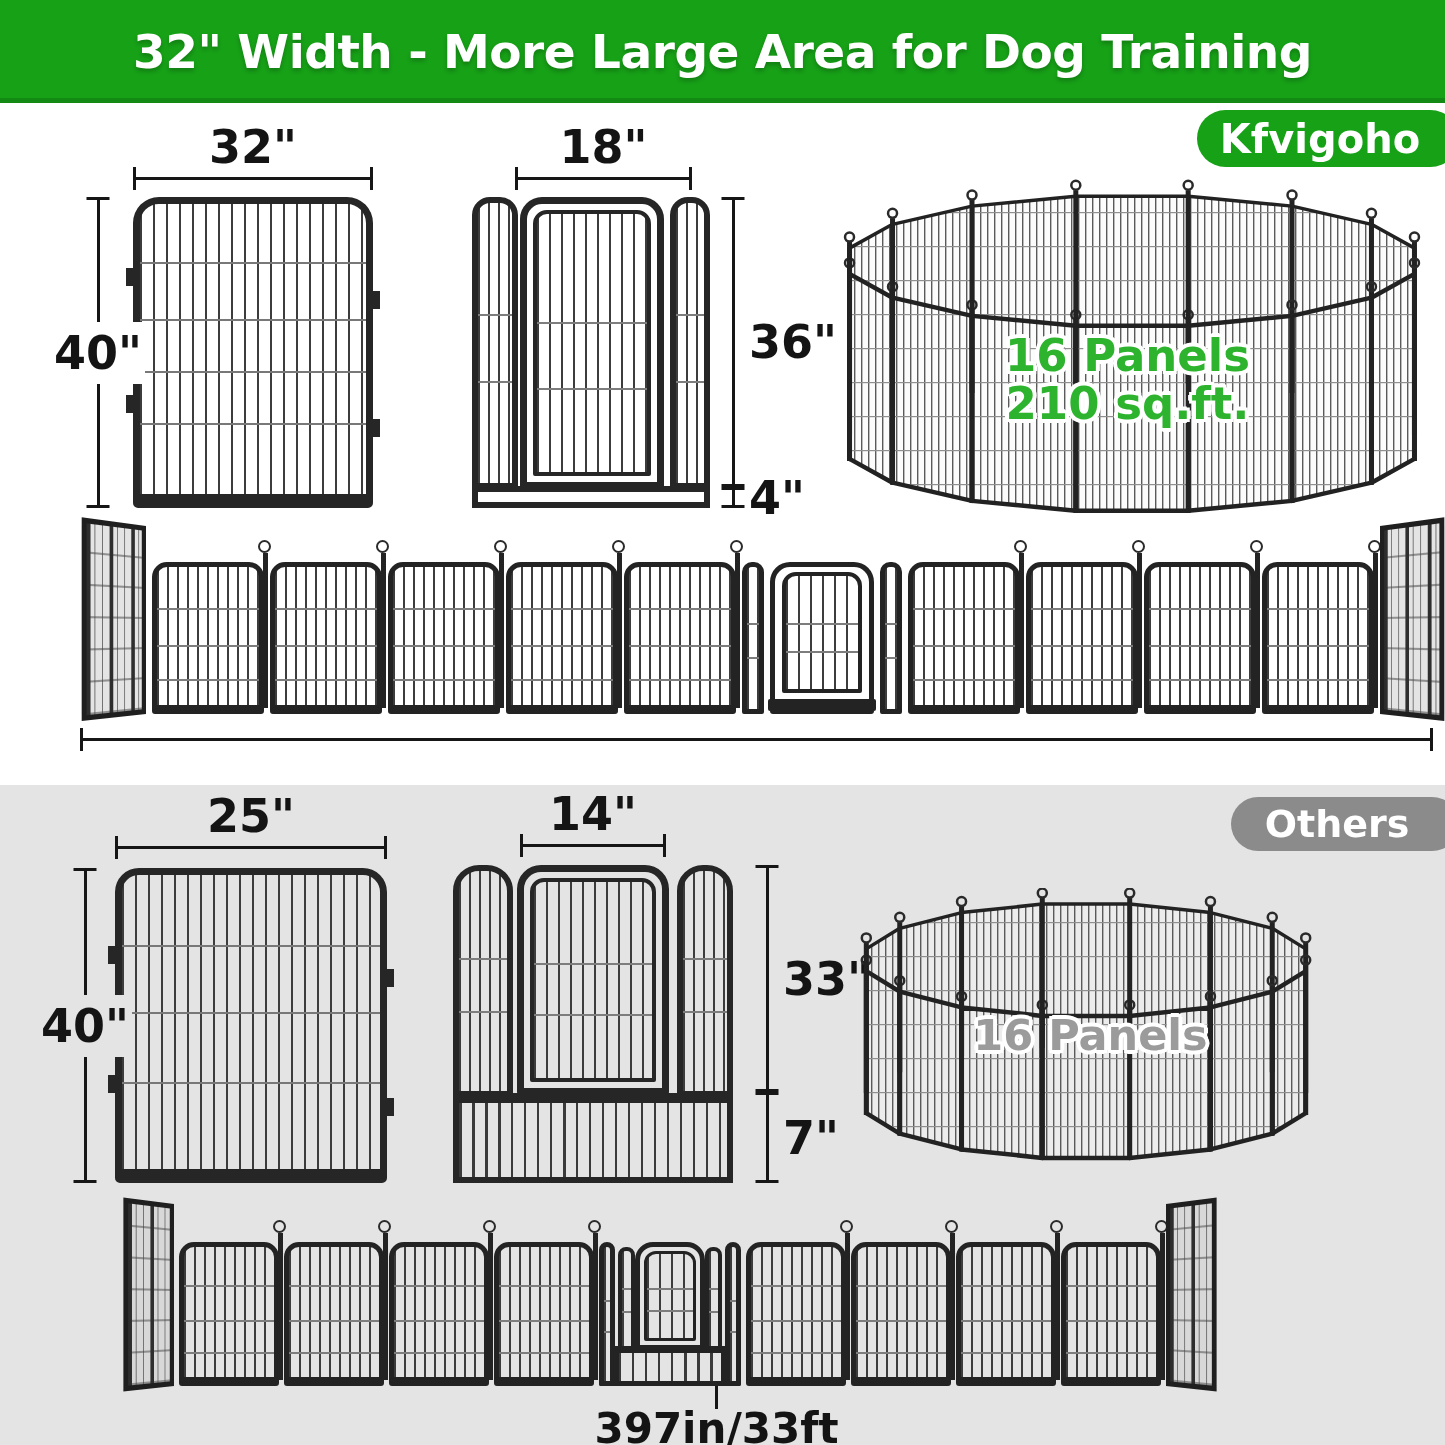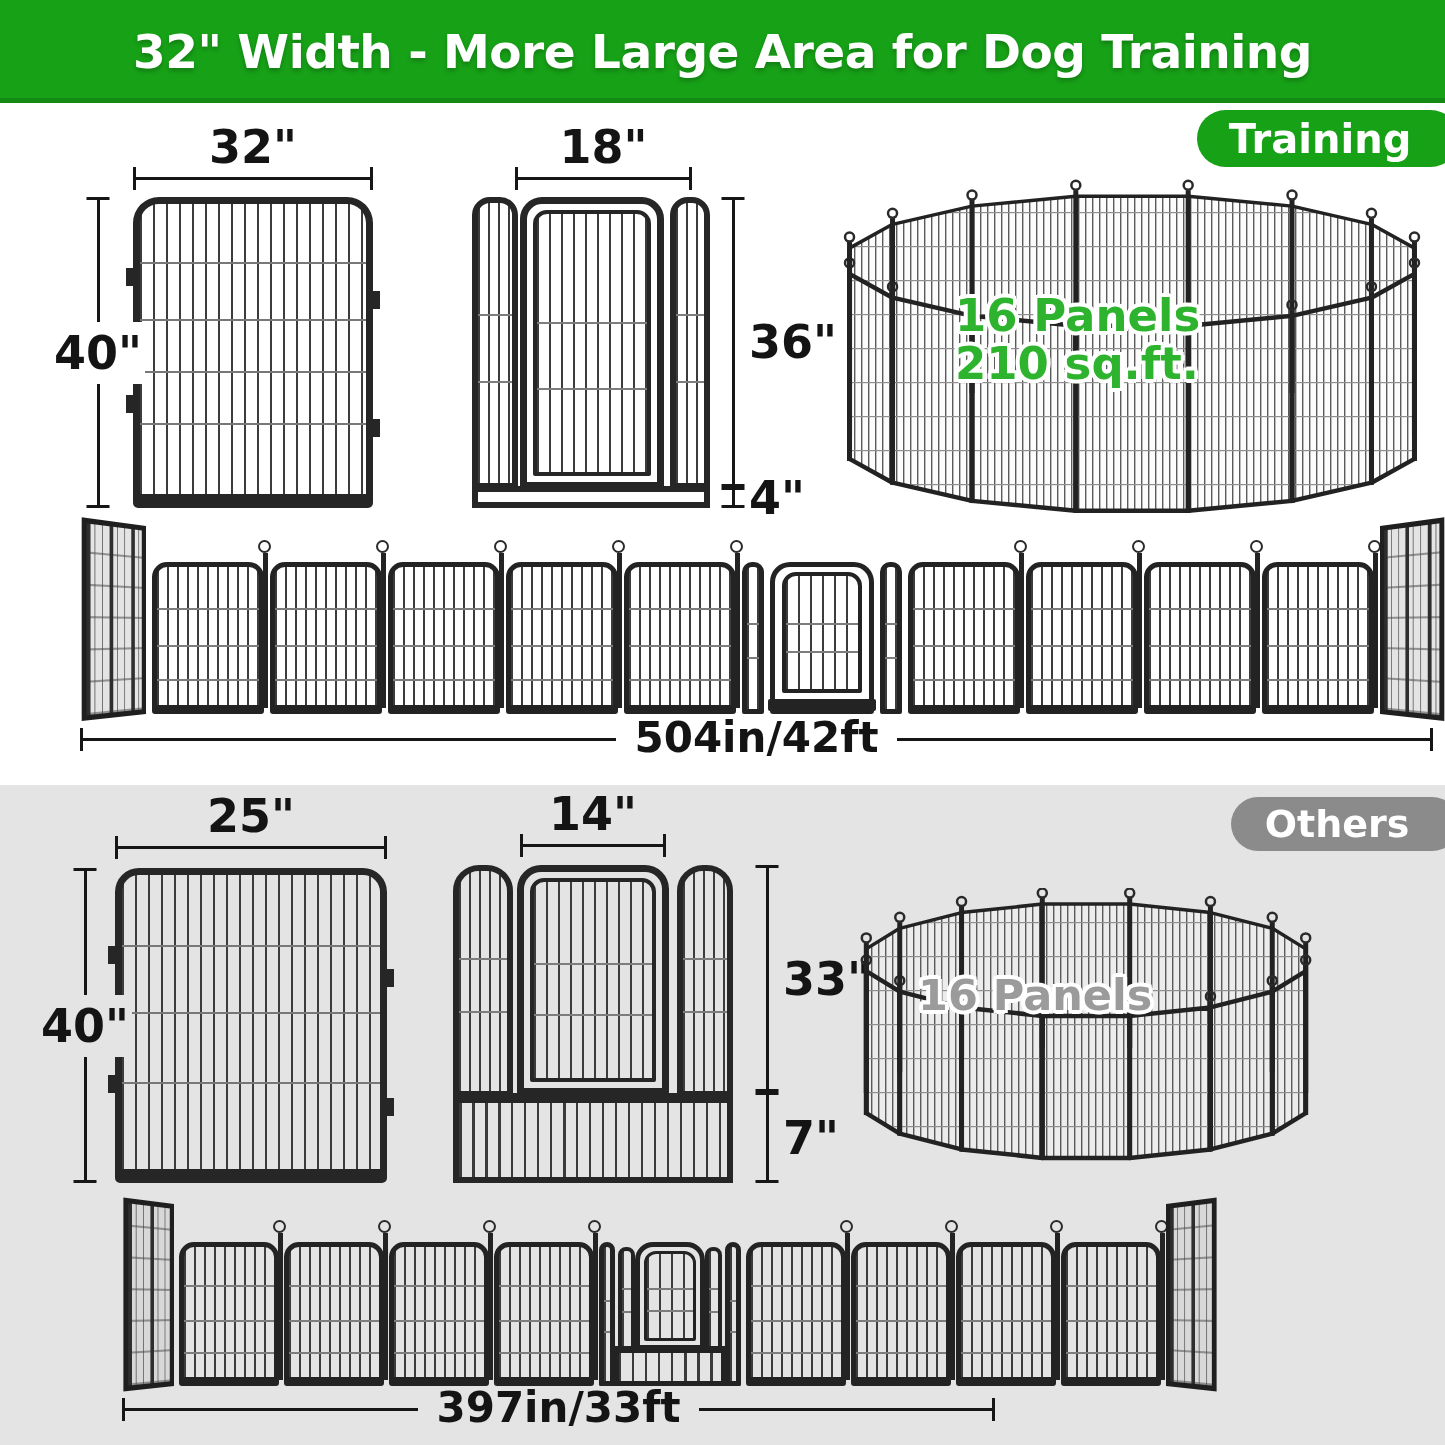--- a/index.html
+++ b/index.html
@@ -108,21 +108,21 @@
   .hg { position:absolute; width:9px; height:18px; background:#262626; }
 
   .doorwrap { position:absolute; }
   .dstrip { position:absolute; border:6px solid #262626; }
   .ddoor  { position:absolute; border:7px solid #262626; border-radius:22px 22px 3px 3px; }
   .ddoor .leaf { position:absolute; inset:6px; border:4px solid #262626; border-radius:14px 14px 2px 2px; }
   .drail  { position:absolute; left:0; right:0; bottom:0; border:6px solid #262626; background:#fff; }
   .dbase  { position:absolute; left:0; right:0; bottom:0; border:6px solid #262626; border-top-width:10px; }
 
   
-  .pen-label { position:absolute; text-align:left; font-weight:700; font-size:45px; line-height:1.07; white-space:nowrap; }
+  .pen-label { position:absolute; text-align:center; font-weight:700; font-size:45px; line-height:1.07; white-space:nowrap;margin-top:40px; }
   .pen-label .l1,.pen-label .l2 { display:block; }
   .pen-label.green { color:#2db32d; }
   .pen-label.gray  { color:#9b9b9b; }
   .pen-label.outline {
     text-shadow:-3px -3px 0 #fff,3px -3px 0 #fff,-3px 3px 0 #fff,3px 3px 0 #fff,
                  0 -4px 0 #fff,0 4px 0 #fff,-4px 0 0 #fff,4px 0 0 #fff;
   }
   .pen-svg { position:absolute; }
 
   
@@ -155,21 +155,21 @@
 <div id="canvas">
 
   <header class="banner">
     <span class="btxt">32" Width - More Large Area for Dog Training</span>
   </header>
 
   <div class="sec-top"></div>
   <div class="sec-bot"></div>
 
   <div class="badge badge-green">
-    <span>Training</span>
+    <span>Kfvigoho</span>
   </div>
 
   <div class="dimh" style="left:133px; top:124px; width:240px;">
     <span class="dlbl">32"</span>
     <span class="dline"></span>
   </div>
   <div class="fpanel mesh-a" style="left:133px; top:197px; width:240px; height:311px;">
     <span class="hg" style="left:-14px; top:22%;"></span>
     <span class="hg" style="left:-14px; top:66%;"></span>
     <span class="hg" style="right:-14px; top:30%;"></span>
@@ -281,21 +281,20 @@
     <div class="rstrip mesh-fine" style="width:22px; height:152px;"></div>
     <div class="rpanel mesh-row" style="width:112px; height:152px;"></div>
     <div class="rpanel mesh-row" style="width:112px; height:152px;"></div>
     <div class="rpanel mesh-row" style="width:112px; height:152px;"></div>
     <div class="rpanel mesh-row" style="width:112px; height:152px;"></div>
     <div class="persp persp-r" style="width:70px; height:188px;"></div>
   </div>
   <div class="dimspan" style="left:80px; top:716px; width:1353px; height:46px;">
     <span class="tick"></span>
     <span class="seg"></span>
-    <span class="slbl">504in/42ft</span>
     <span class="seg"></span>
     <span class="tick"></span>
   </div>
 
   <div class="badge badge-gray">
     <span>Others</span>
   </div>
 
   <div class="dimh" style="left:115px; top:793px; width:272px;">
     <span class="dlbl">25"</span>
@@ -412,21 +411,21 @@
       <div class="sideR mesh-fine"></div>
       <div class="base mesh-slats"></div>
     </div>
     <div class="rstrip mesh-fine" style="width:16px; height:144px;"></div>
     <div class="rpanel mesh-row" style="width:100px; height:144px;"></div>
     <div class="rpanel mesh-row" style="width:100px; height:144px;"></div>
     <div class="rpanel mesh-row" style="width:100px; height:144px;"></div>
     <div class="rpanel mesh-row" style="width:100px; height:144px;"></div>
     <div class="persp persp-r" style="width:56px; height:182px;"></div>
   </div>
-  <div class="dimspan" style="left:122px; top:1386px; width:873px; height:46px;">
+  <div class="dimspan" style="left:122px; top:1386px; width:1189px; height:46px;flex-direction:column;">
     <span class="tick"></span>
     <span class="seg"></span>
     <span class="slbl">397in/33ft</span>
     <span class="seg"></span>
     <span class="tick"></span>
   </div>
 
 </div>
 
 </body></html>

